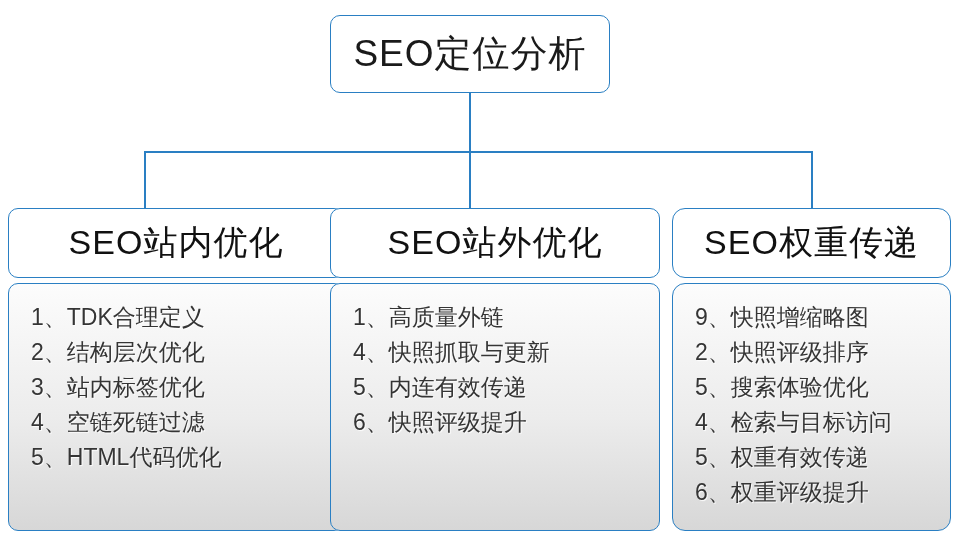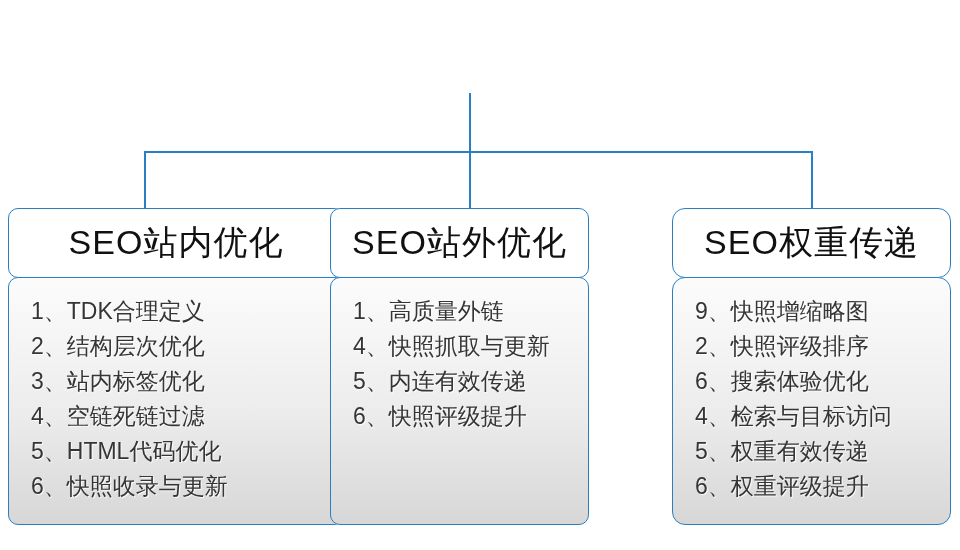--- a/index.html
+++ b/index.html
@@ -42,78 +42,80 @@
     top: 208px;
     height: 70px;
     font-size: 34px;
     color: #111111;
     letter-spacing: 1px;
     z-index: 2;
   }
   .list-box {
     position: absolute;
     box-sizing: border-box;
-    top: 277px;
+    top: 283px;
     height: 248px;
     border: 1.5px solid #2a7fc3;
     border-radius: 10px;
     background: linear-gradient(180deg, #fcfcfc 0%, #ececec 55%, #d7d7d7 100%);
     padding: 16px 10px 0 22px;
     z-index: 1;
   }
   .list-item {
     font-size: 23px;
     line-height: 35px;
     color: #353535;
     text-shadow: 1px 1px 1px rgba(255,255,255,0.95);
     white-space: nowrap;
   }
   .col-1 { left: 8px;   width: 336px; }
-  .col-2 { left: 330px; width: 259px; }
+  .col-2 { left: 330px; width: 330px; }
   .col-3 { left: 672px; width: 279px; border-radius: 13px; }
 </style>
 </head>
 <body>
 
 <div class="canvas">
 
+  <div class="box root-box">
+    <span>SEO定位分析</span>
+  </div>
 
   <div class="line" style="left:469px; top:93px; width:1.5px; height:59px;"></div>
   <div class="line" style="left:144px; top:151px; width:668px; height:1.5px;"></div>
   <div class="line" style="left:144px; top:151px; width:1.5px; height:57px;"></div>
   <div class="line" style="left:469px; top:151px; width:1.5px; height:57px;"></div>
   <div class="line" style="left:811px; top:151px; width:1.5px; height:57px;"></div>
 
   <div class="box header-box col-1">
     <span>SEO站内优化</span>
   </div>
   <div class="list-box col-1">
     <div class="list-item">1、TDK合理定义</div>
     <div class="list-item">2、结构层次优化</div>
     <div class="list-item">3、站内标签优化</div>
     <div class="list-item">4、空链死链过滤</div>
     <div class="list-item">5、HTML代码优化</div>
-    <div class="list-item">6、快照收录与更新</div>
   </div>
 
   <div class="box header-box col-2">
     <span>SEO站外优化</span>
   </div>
   <div class="list-box col-2">
     <div class="list-item">1、高质量外链</div>
     <div class="list-item">4、快照抓取与更新</div>
     <div class="list-item">5、内连有效传递</div>
     <div class="list-item">6、快照评级提升</div>
   </div>
 
   <div class="box header-box col-3">
     <span>SEO权重传递</span>
   </div>
   <div class="list-box col-3">
     <div class="list-item">9、快照增缩略图</div>
     <div class="list-item">2、快照评级排序</div>
-    <div class="list-item">6、搜索体验优化</div>
+    <div class="list-item">5、搜索体验优化</div>
     <div class="list-item">4、检索与目标访问</div>
     <div class="list-item">5、权重有效传递</div>
     <div class="list-item">6、权重评级提升</div>
   </div>
 
 </div>
 
 </body></html>

